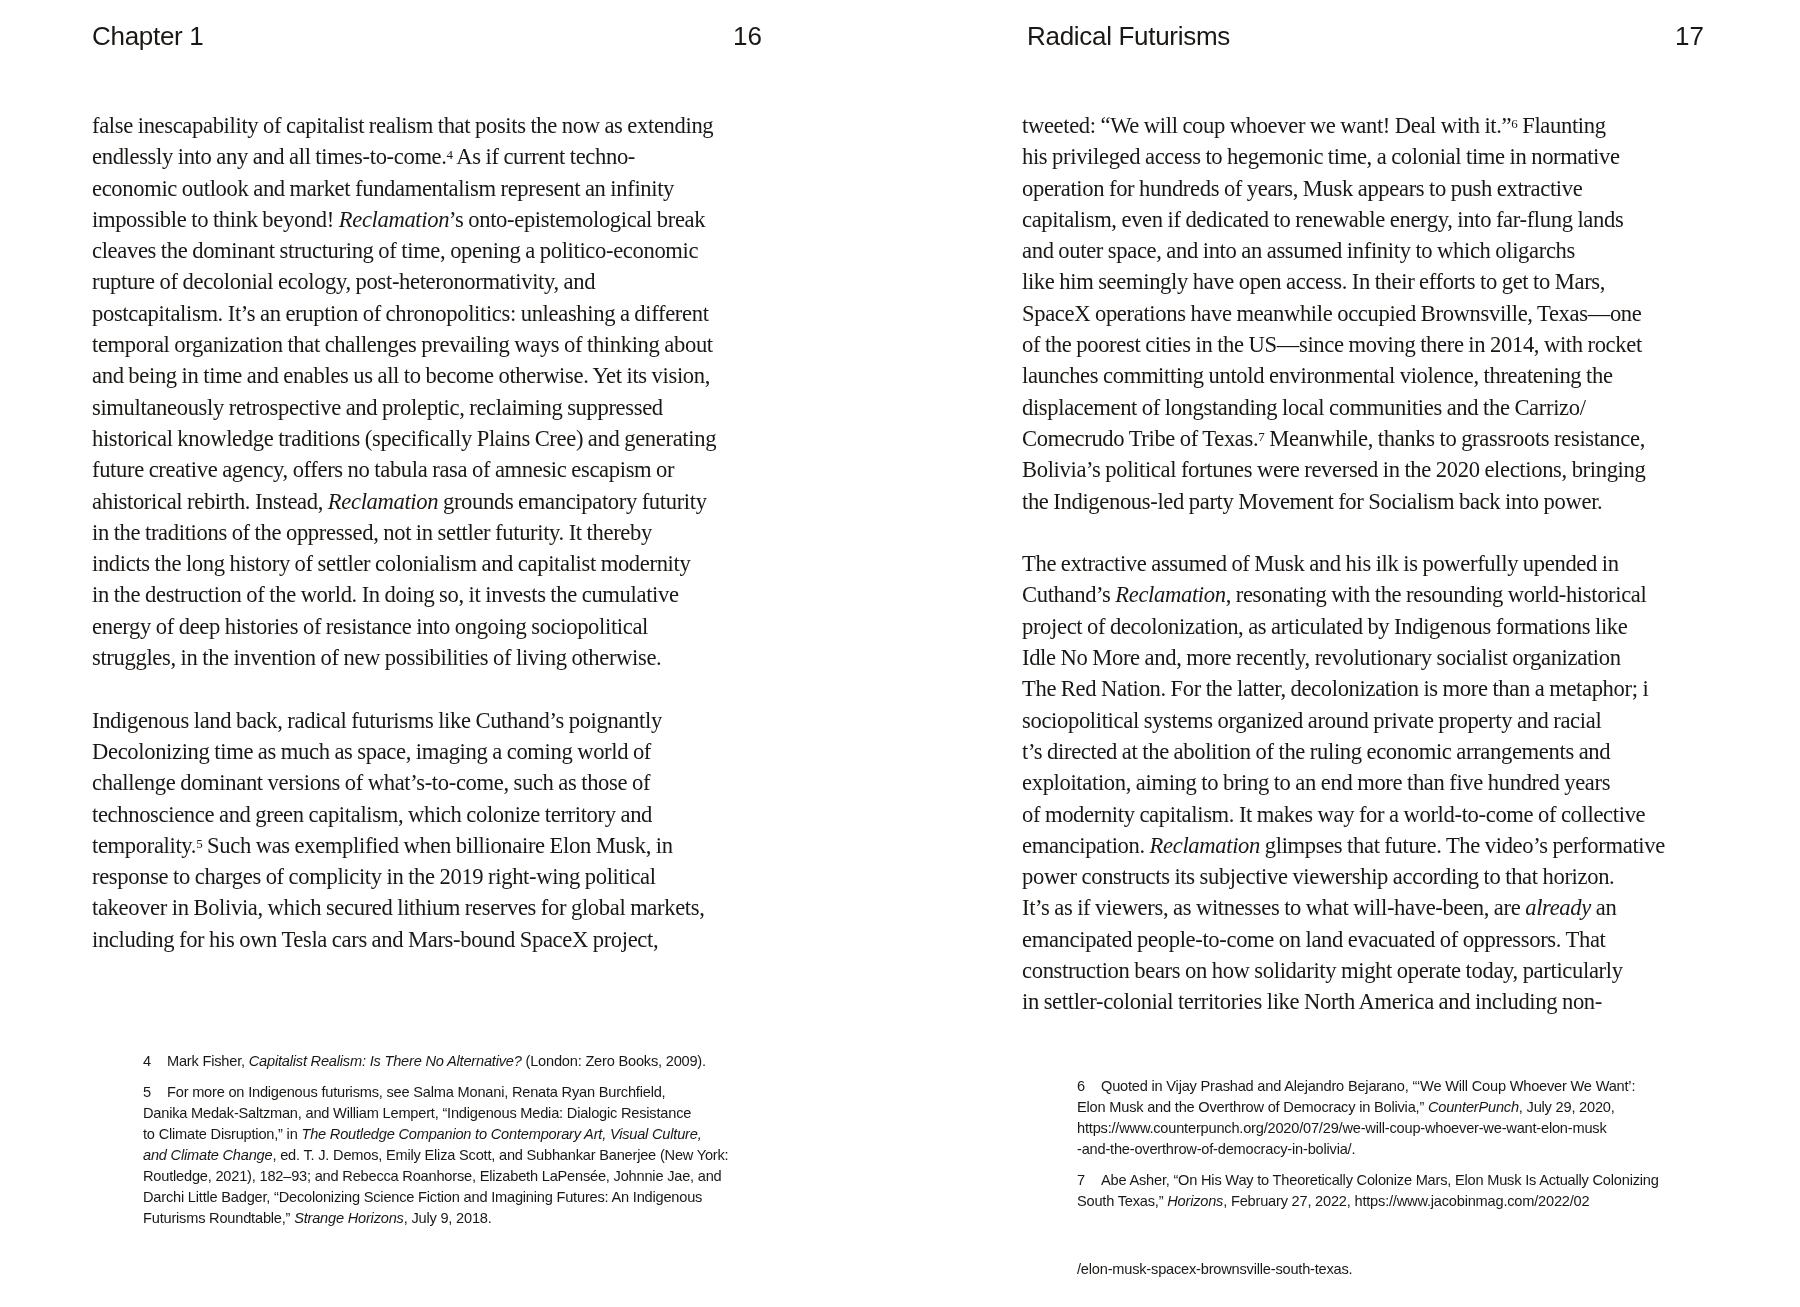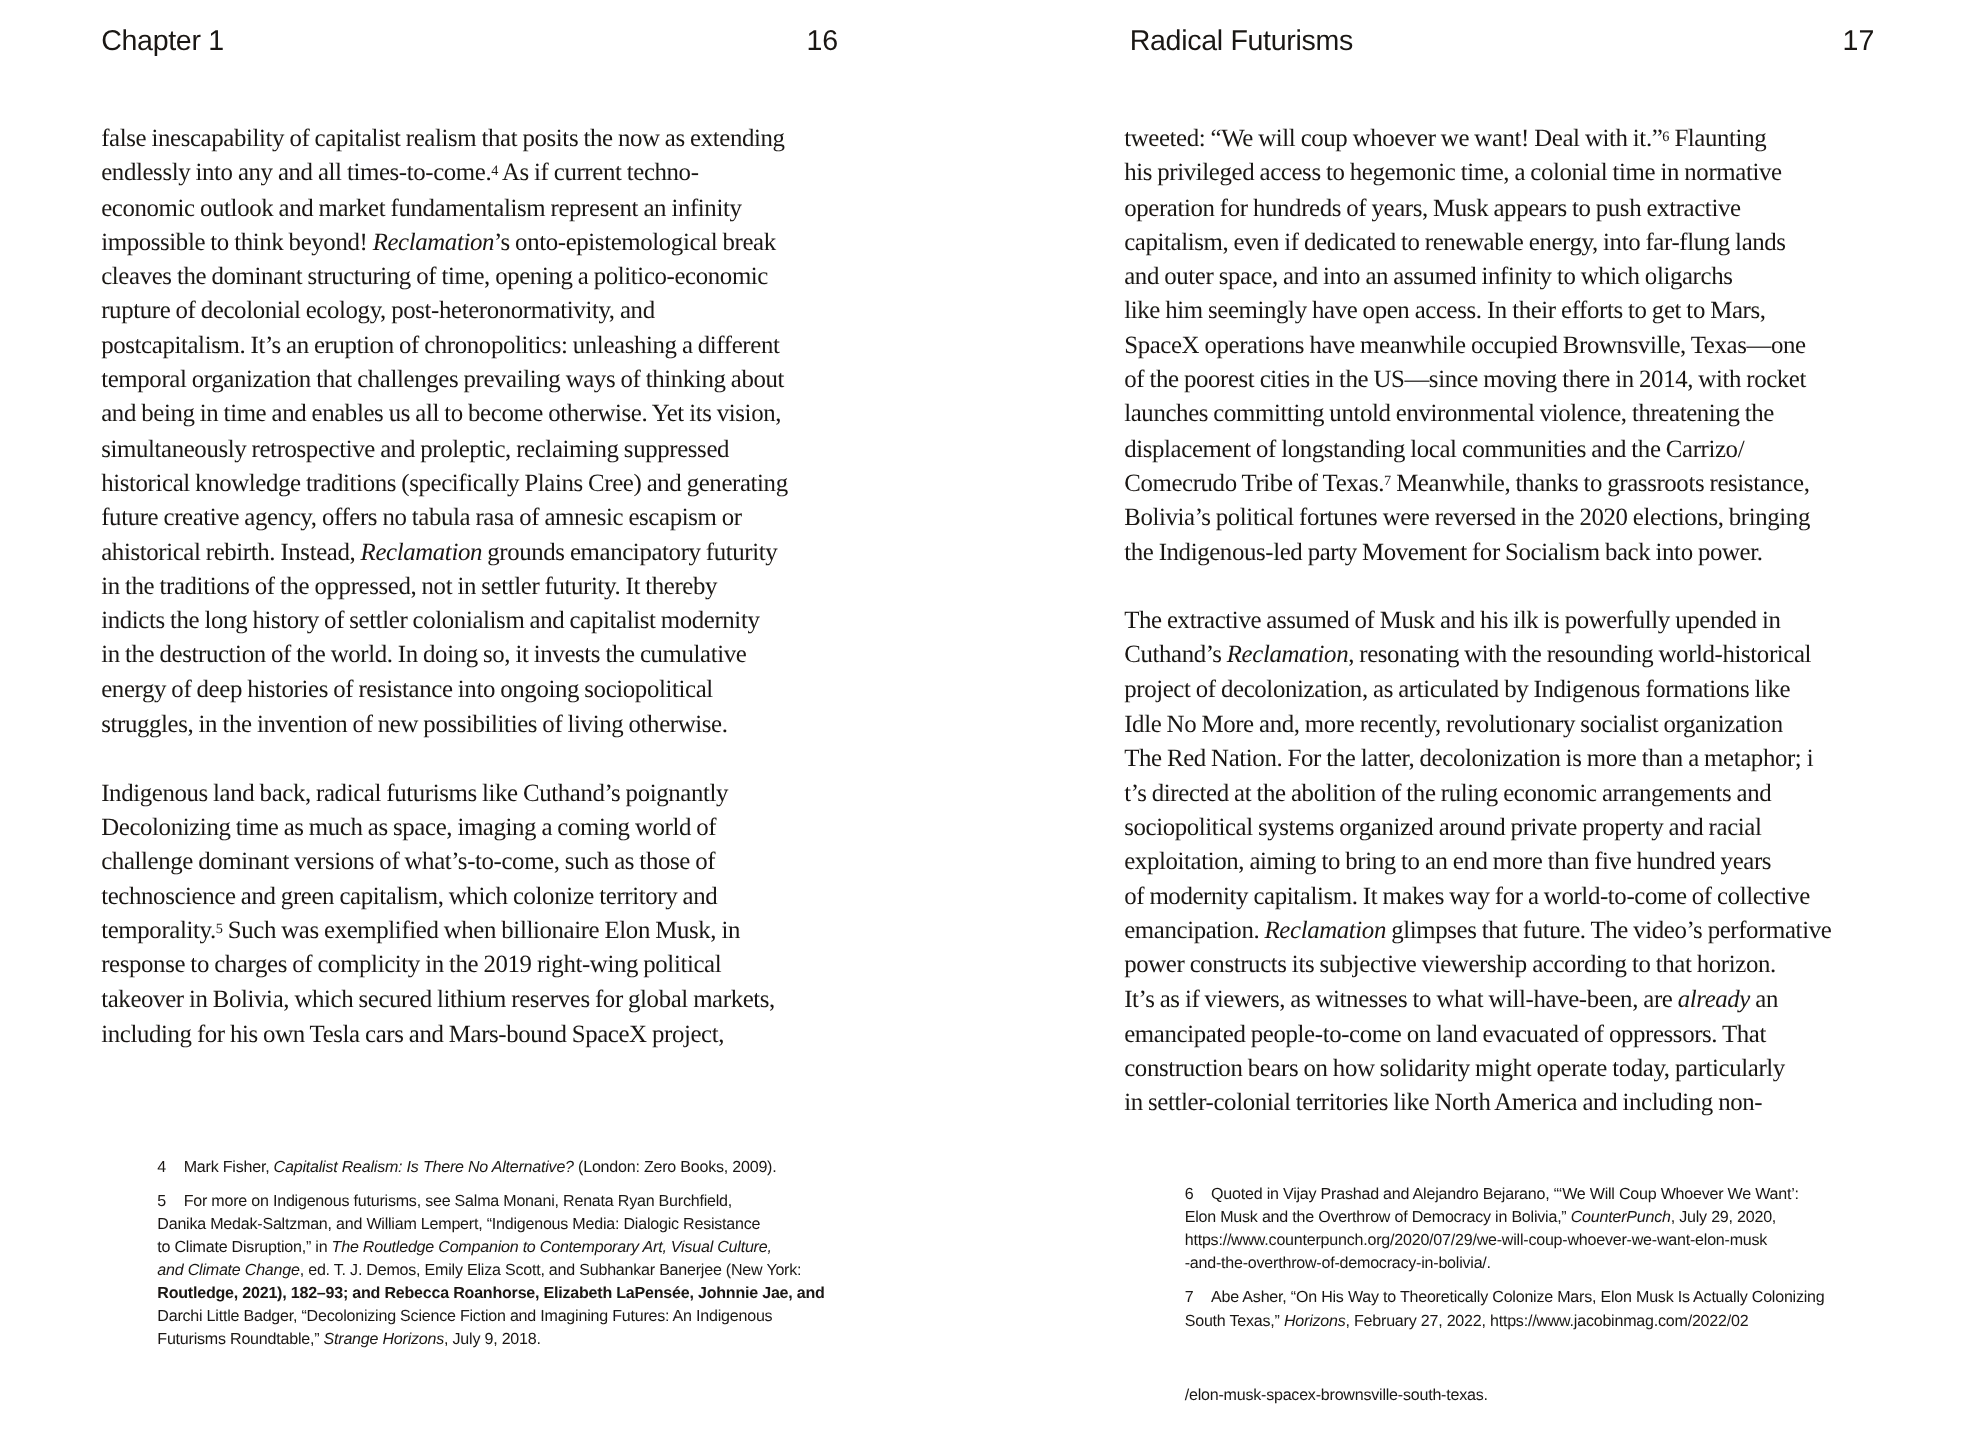--- a/index.html
+++ b/index.html
@@ -57,21 +57,21 @@
     </div>
   <div class="footnotes" style="left:143px; top:1051px; width:640px;">
       <div class="fn">
         <span class="fl"><span class="num">4</span>Mark Fisher, <i>Capitalist Realism: Is There No Alternative?</i> (London: Zero Books, 2009).</span>
       </div>
       <div class="fn">
         <span class="fl"><span class="num">5</span>For more on Indigenous futurisms, see Salma Monani, Renata Ryan Burchfield,</span>
         <span class="fl" style="margin-left: 0px;">Danika Medak-Saltzman, and William Lempert, “Indigenous Media: Dialogic Resistance</span>
         <span class="fl" style="margin-left: 0px;">to Climate Disruption,” in <i>The Routledge Companion to Contemporary Art, Visual Culture,</i></span>
         <span class="fl" style="margin-left: 0px;"><i>and Climate Change</i>, ed. T. J. Demos, Emily Eliza Scott, and Subhankar Banerjee (New York:</span>
-        <span class="fl" style="margin-left: 0px; font-weight: bold;">Routledge, 2021), 182–93; and Rebecca Roanhorse, Elizabeth LaPensée, Johnnie Jae, and</span>
+        <span class="fl" style="margin-left: 0px;">Routledge, 2021), 182–93; and Rebecca Roanhorse, Elizabeth LaPensée, Johnnie Jae, and</span>
         <span class="fl" style="margin-left: 0px;">Darchi Little Badger, “Decolonizing Science Fiction and Imagining Futures: An Indigenous</span>
         <span class="fl" style="margin-left: 0px;">Futurisms Roundtable,” <i>Strange Horizons</i>, July 9, 2018.</span>
       </div>
     </div>
 </div>
 
 <div class="page page-right">
   <div class="running-head" style="left:127px;">Radical Futurisms</div>
   <div class="folio" style="left:740px; width:64px;">17</div>
   <div class="body-text" style="left:122px; width:700px;">
@@ -87,22 +87,22 @@
       <span class="line">displacement of longstanding local communities and the Carrizo/</span>
       <span class="line">Comecrudo Tribe of Texas.<sup>7</sup> Meanwhile, thanks to grassroots resistance,</span>
       <span class="line">Bolivia’s political fortunes were reversed in the 2020 elections, bringing</span>
       <span class="line">the Indigenous-led party Movement for Socialism back into power.</span>
       <span class="gap"></span>
       <span class="line">The extractive assumed of Musk and his ilk is powerfully upended in</span>
       <span class="line">Cuthand’s <i>Reclamation</i>, resonating with the resounding world-historical</span>
       <span class="line">project of decolonization, as articulated by Indigenous formations like</span>
       <span class="line">Idle No More and, more recently, revolutionary socialist organization</span>
       <span class="line">The Red Nation. For the latter, decolonization is more than a metaphor; i</span>
+      <span class="line">sociopolitical systems organized around private property and racial</span>
       <span class="line">t’s directed at the abolition of the ruling economic arrangements and</span>
-      <span class="line">sociopolitical systems organized around private property and racial</span>
       <span class="line">exploitation, aiming to bring to an end more than five hundred years</span>
       <span class="line">of modernity capitalism. It makes way for a world-to-come of collective</span>
       <span class="line">emancipation. <i>Reclamation</i> glimpses that future. The video’s performative</span>
       <span class="line">power constructs its subjective viewership according to that horizon.</span>
       <span class="line">It’s as if viewers, as witnesses to what will-have-been, are <i>already</i> an</span>
       <span class="line">emancipated people-to-come on land evacuated of oppressors. That</span>
       <span class="line">construction bears on how solidarity might operate today, particularly</span>
       <span class="line"> in settler-colonial territories like North America and including non-</span>
     </div>
   <div class="footnotes" style="left:177px; top:1076px; width:640px;">

